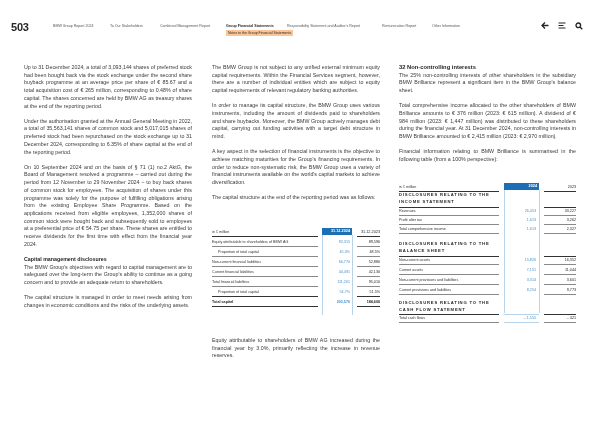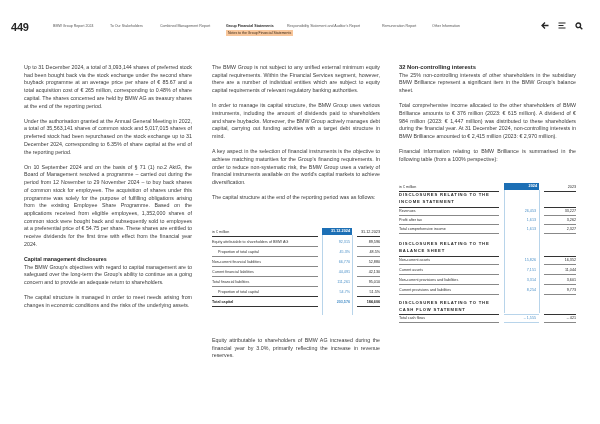--- a/index.html
+++ b/index.html
@@ -29,21 +29,21 @@
   .tbl .v2 { position: absolute; text-align: right; color: #262626; }
   .line { position: absolute; height: 0.5px; background: #888; }
   .line.bold { height: 0.8px; background: #333; }
   .hilite { position: absolute; background: #1c6fb5; color: #fff; font-weight: bold; text-align: right; font-size: 3.8px; padding-right: 2px; }
   .vborder { position: absolute; width: 0.6px; background: #b8d4ea; }
   .sect { position: absolute; font-size: 4.2px; font-weight: bold; letter-spacing: 0.8px; color: #262626; line-height: 6.6px; }
 </style>
 </head>
 <body>
 
-<div class="page-num">449</div>
+<div class="page-num">503</div>
 
 <div>
   <span class="nav-item" style="left:53px;top:24px;font-size:3.6px;color:#555;">BMW Group Report 2024</span>
   <span class="nav-item" style="left:110px;top:24px;font-size:3.6px;color:#555;">To Our Stakeholders</span>
   <span class="nav-item" style="left:160px;top:24px;font-size:3.6px;color:#555;">Combined Management Report</span>
   <span class="nav-item active" style="left:226px;top:24px;font-size:3.6px;">Group Financial Statements</span>
   <span class="nav-item" style="left:287px;top:24px;font-size:3.6px;color:#555;">Responsibility Statement and Auditor's Report</span>
   <span class="nav-item" style="left:382px;top:24px;font-size:3.6px;color:#555;">Remuneration Report</span>
   <span class="nav-item" style="left:432px;top:24px;font-size:3.6px;color:#555;">Other Information</span>
 </div>

